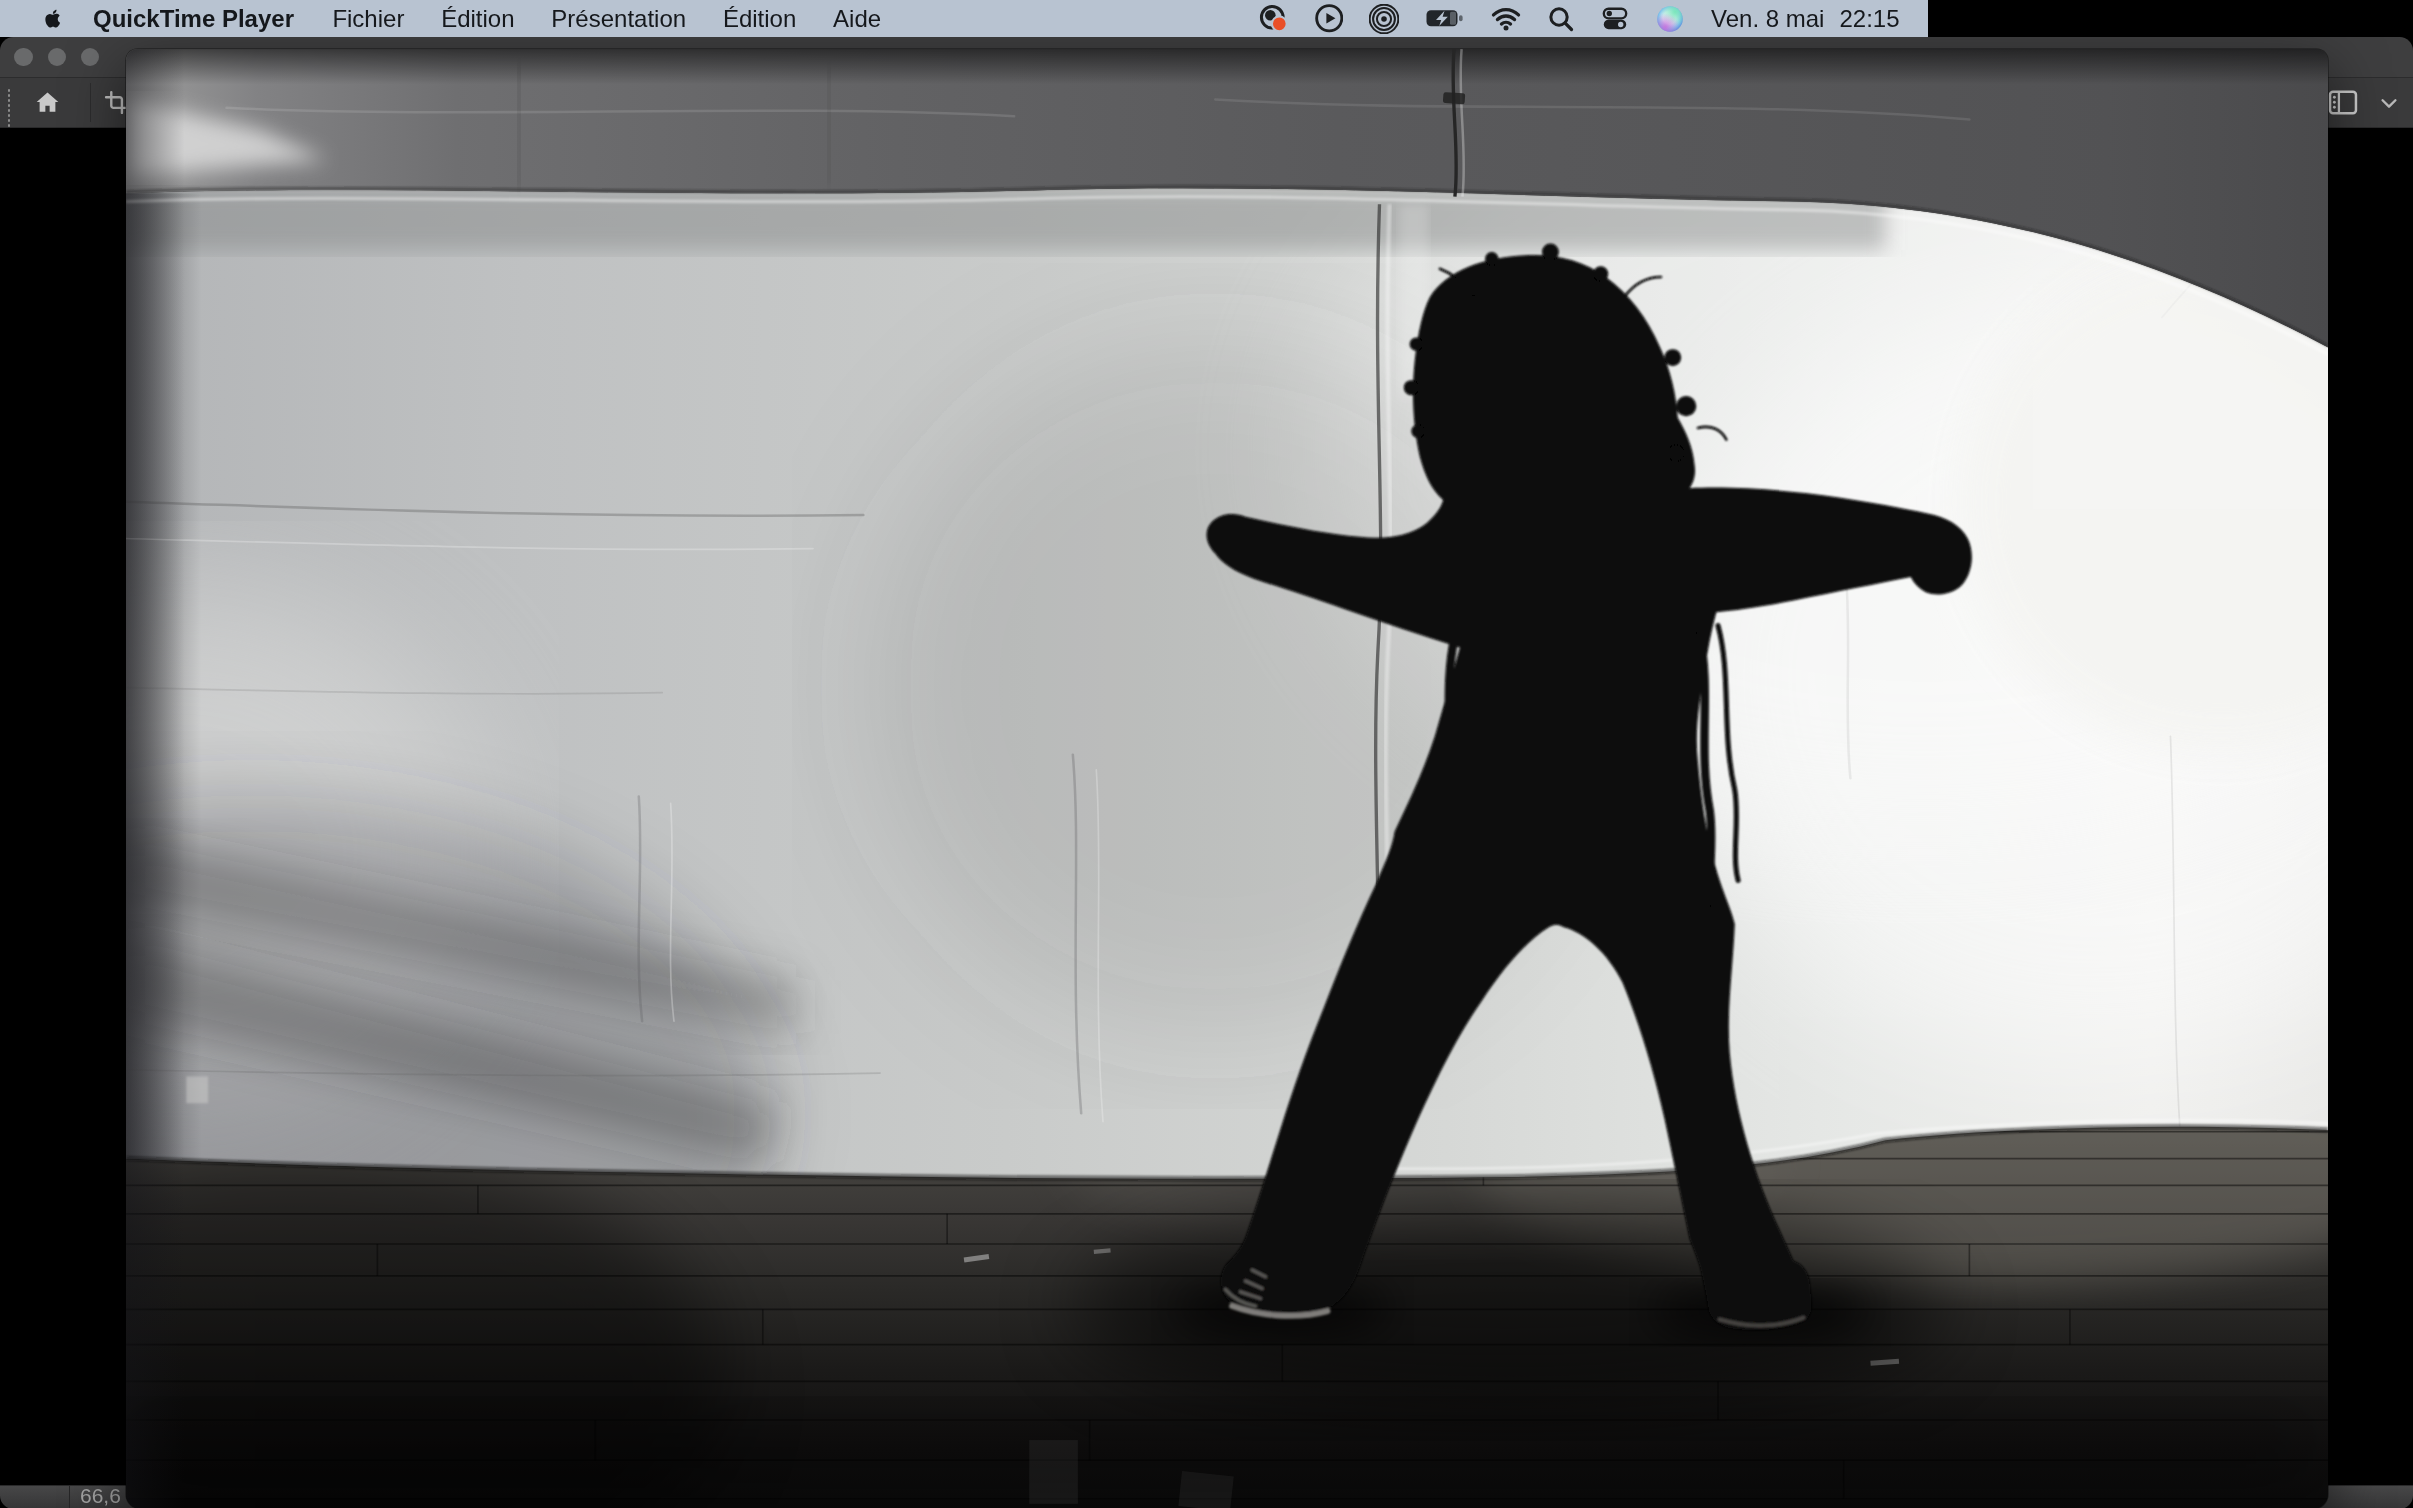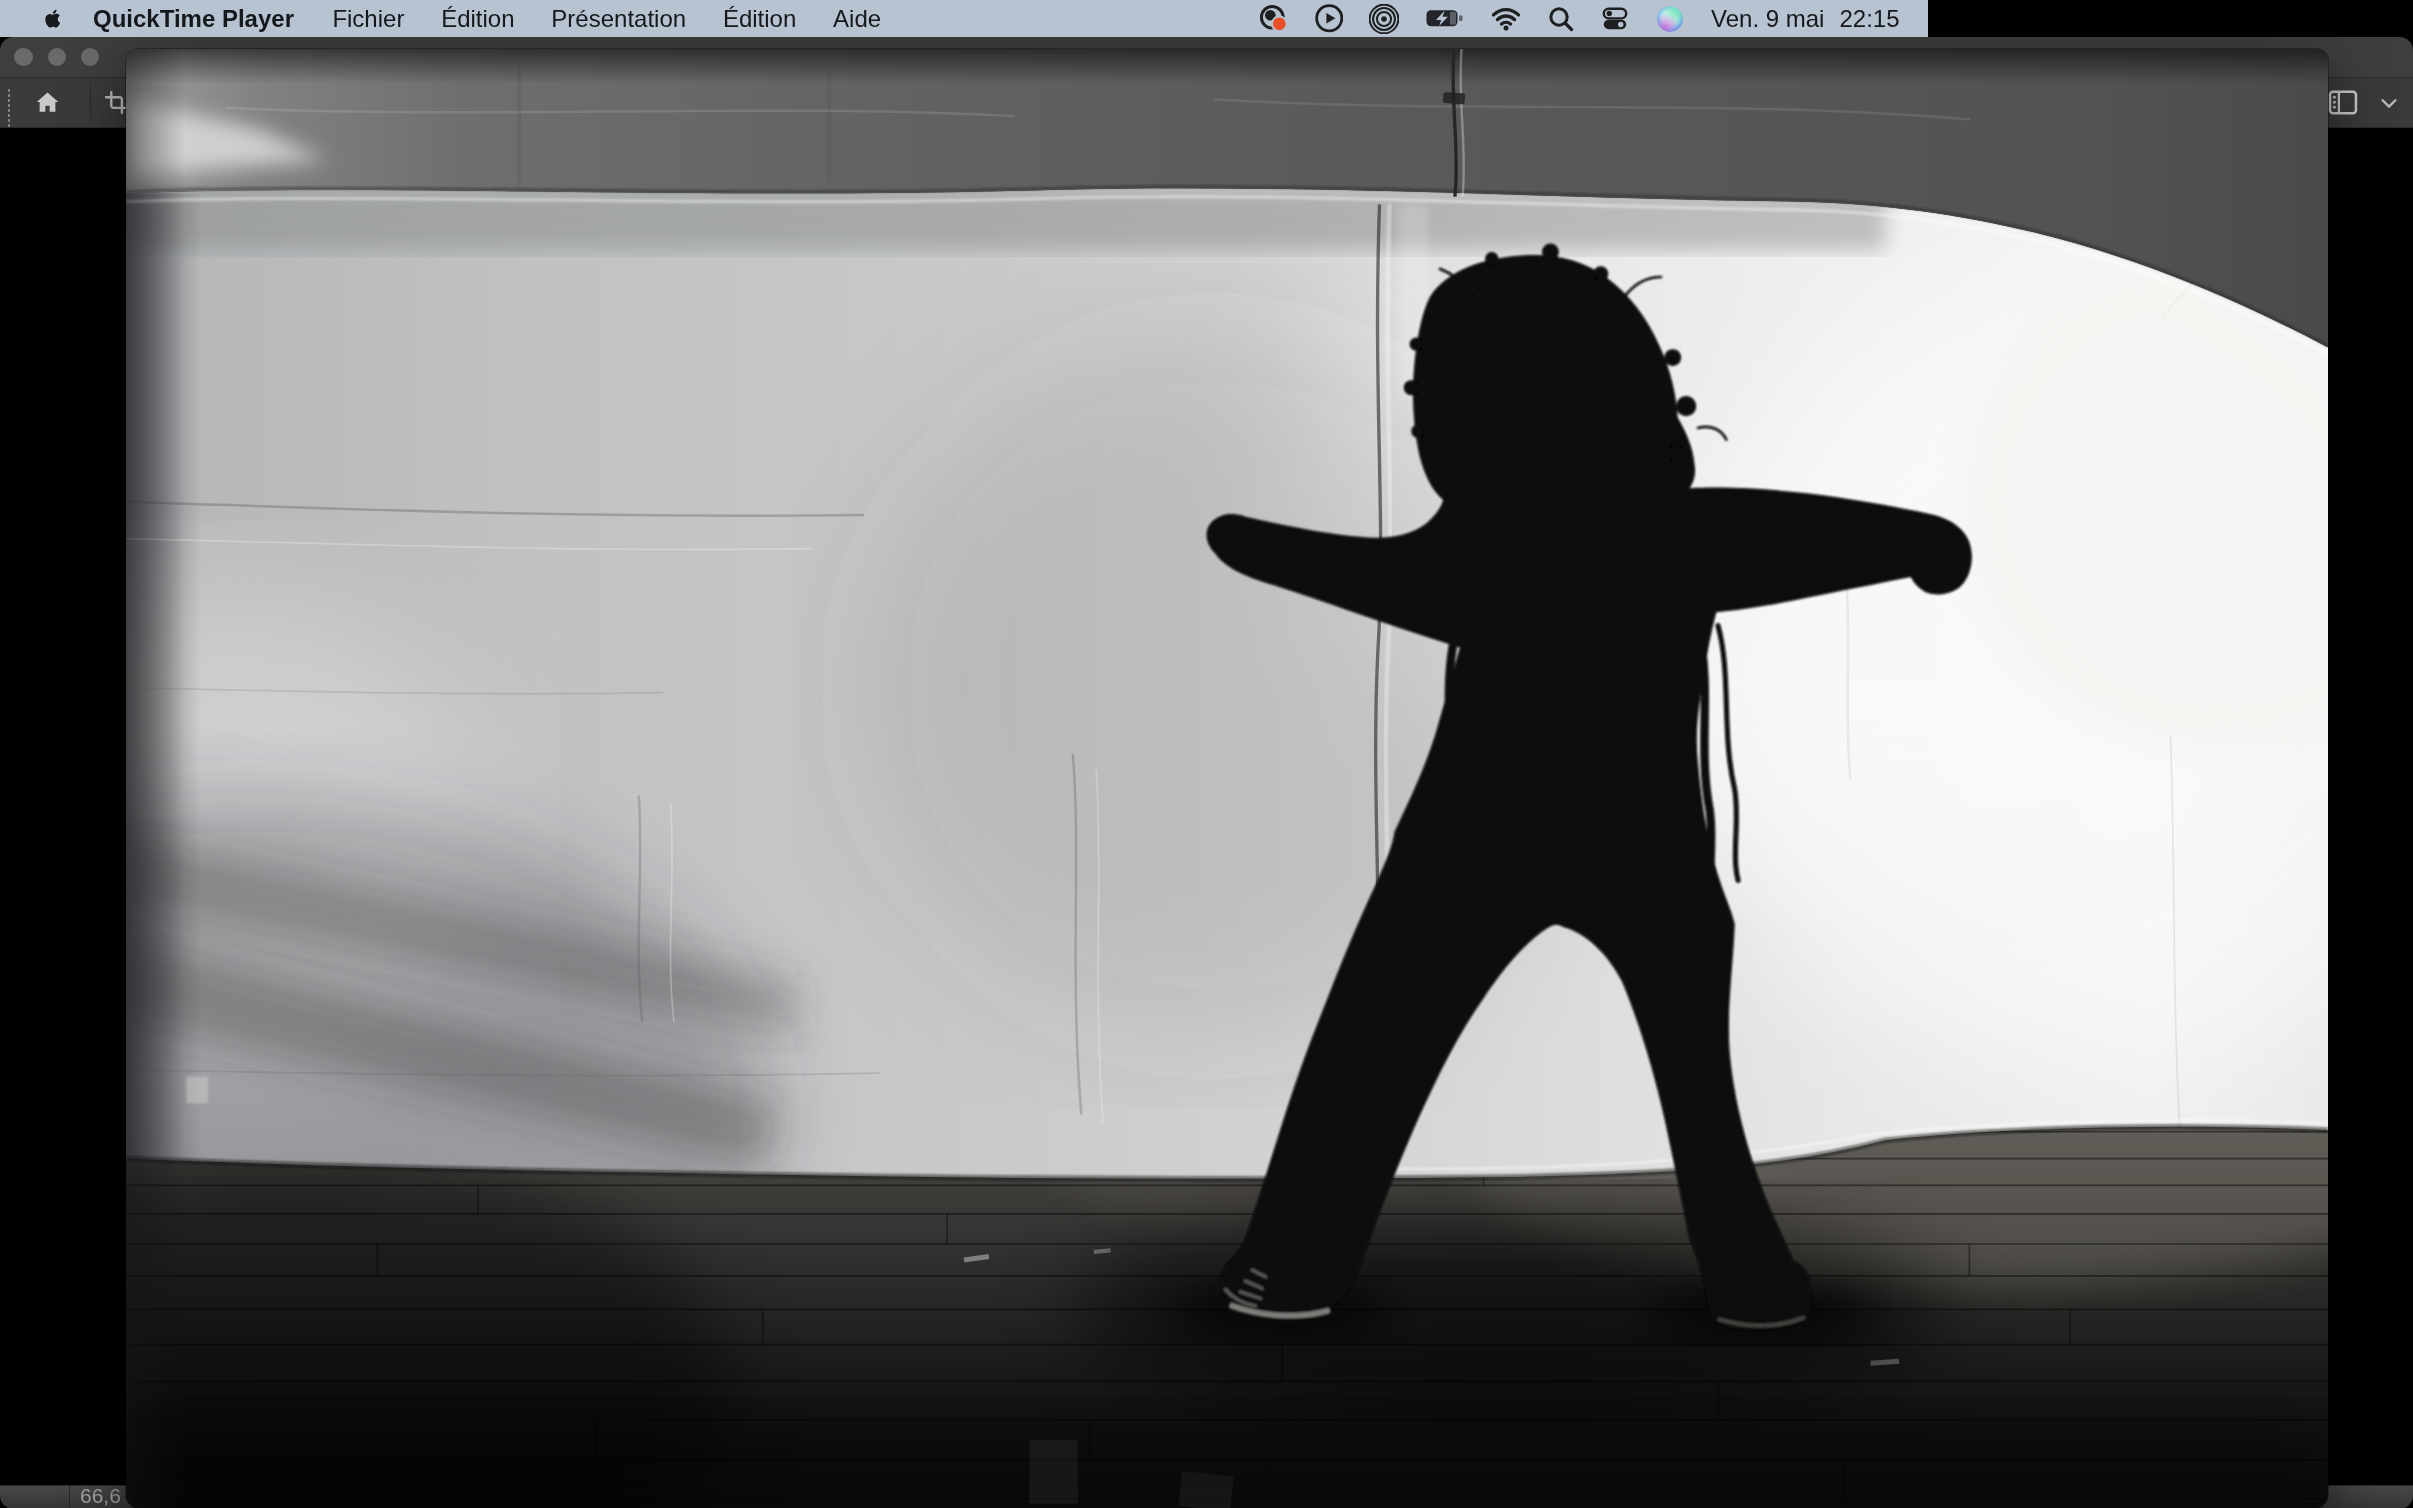--- a/index.html
+++ b/index.html
@@ -123,21 +123,21 @@
             <stop offset="0" stop-color="rgba(205,105,220,.85)"></stop>
               <stop offset="100%" stop-color="rgba(205,105,220,0)"></stop>
           </radialGradient>
         </defs>
         <circle cx="17" cy="17" r="14.5" fill="url(#sg1)"></circle>
         <circle cx="17" cy="17" r="14.5" fill="url(#sg2)"></circle>
         <circle cx="17" cy="17" r="14.5" fill="url(#sg3)"></circle>
       </svg>
     </div>
     <div id="clock">
-      <span>Ven. 9 mai</span>
+      <span>Ven. 8 mai</span>
       <span>22:15</span>
     </div>
   </div>
 </div>
 
 <div id="viewer">
   <div class="titlebar">
     <div class="tlight" style="left:14.2px;"></div>
     <div class="tlight" style="left:48px;"></div>
     <div class="tlight" style="left:81px;"></div>

